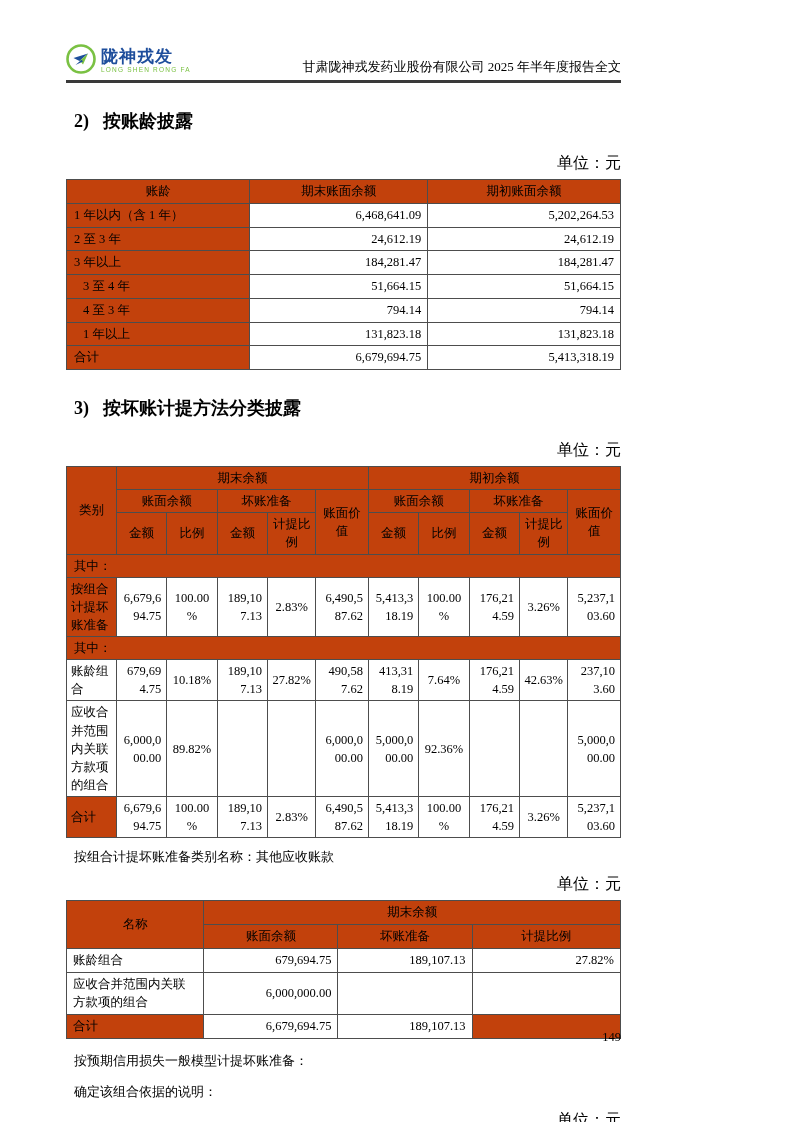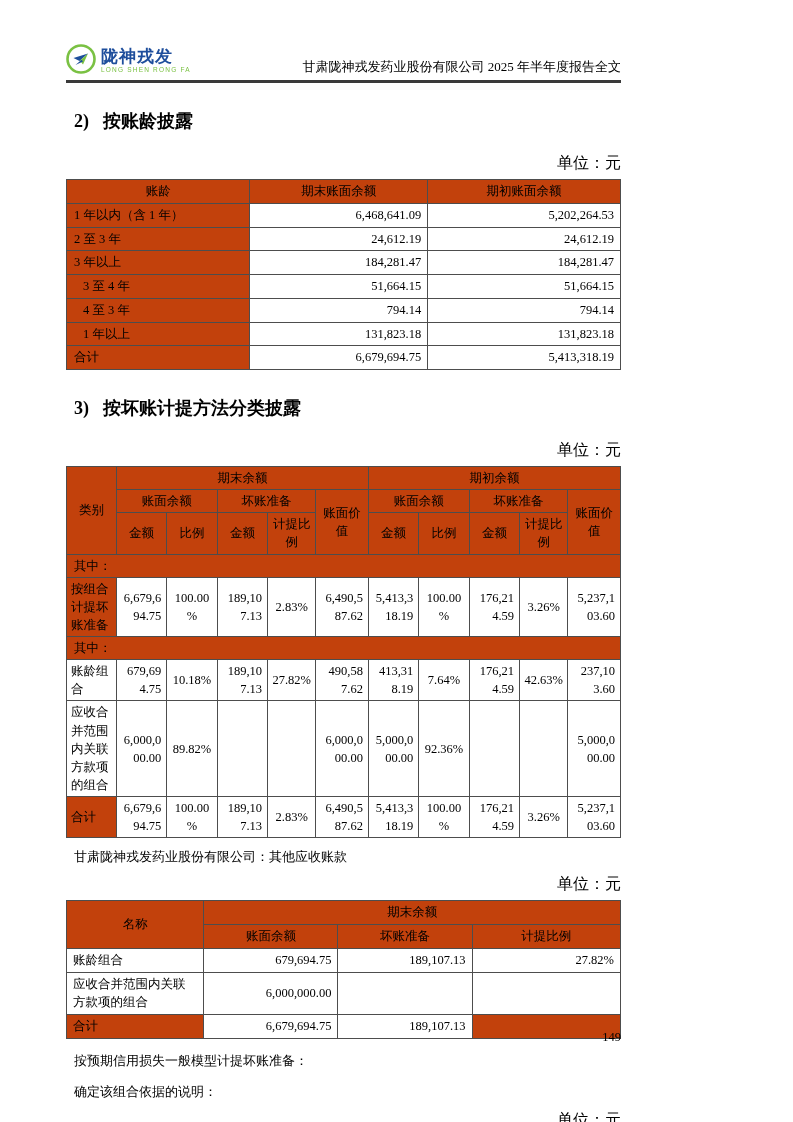--- a/index.html
+++ b/index.html
@@ -213,21 +213,21 @@
       <td class="num">6,490,587.62</td>
       <td class="num">5,413,318.19</td>
       <td class="pct">100.00%</td>
       <td class="num">176,214.59</td>
       <td class="pct">3.26%</td>
       <td class="num">5,237,103.60</td>
     </tr>
   </tbody>
     </table>
 
-  <div class="note" style="margin-top:10px;">甘肃陇神戎发药业股份有限公司：其他应收账款</div>
+  <div class="note" style="margin-top:10px;">按组合计提坏账准备类别名称：其他应收账款</div>
   <div class="unit" style="margin-top:8px;">单位：元</div>
 
   <table class="t3">
     <colgroup>
         <col style="width:24.8%">
         <col style="width:24.2%">
         <col style="width:24.2%">
         <col style="width:26.8%">
       </colgroup>
     <tbody>

